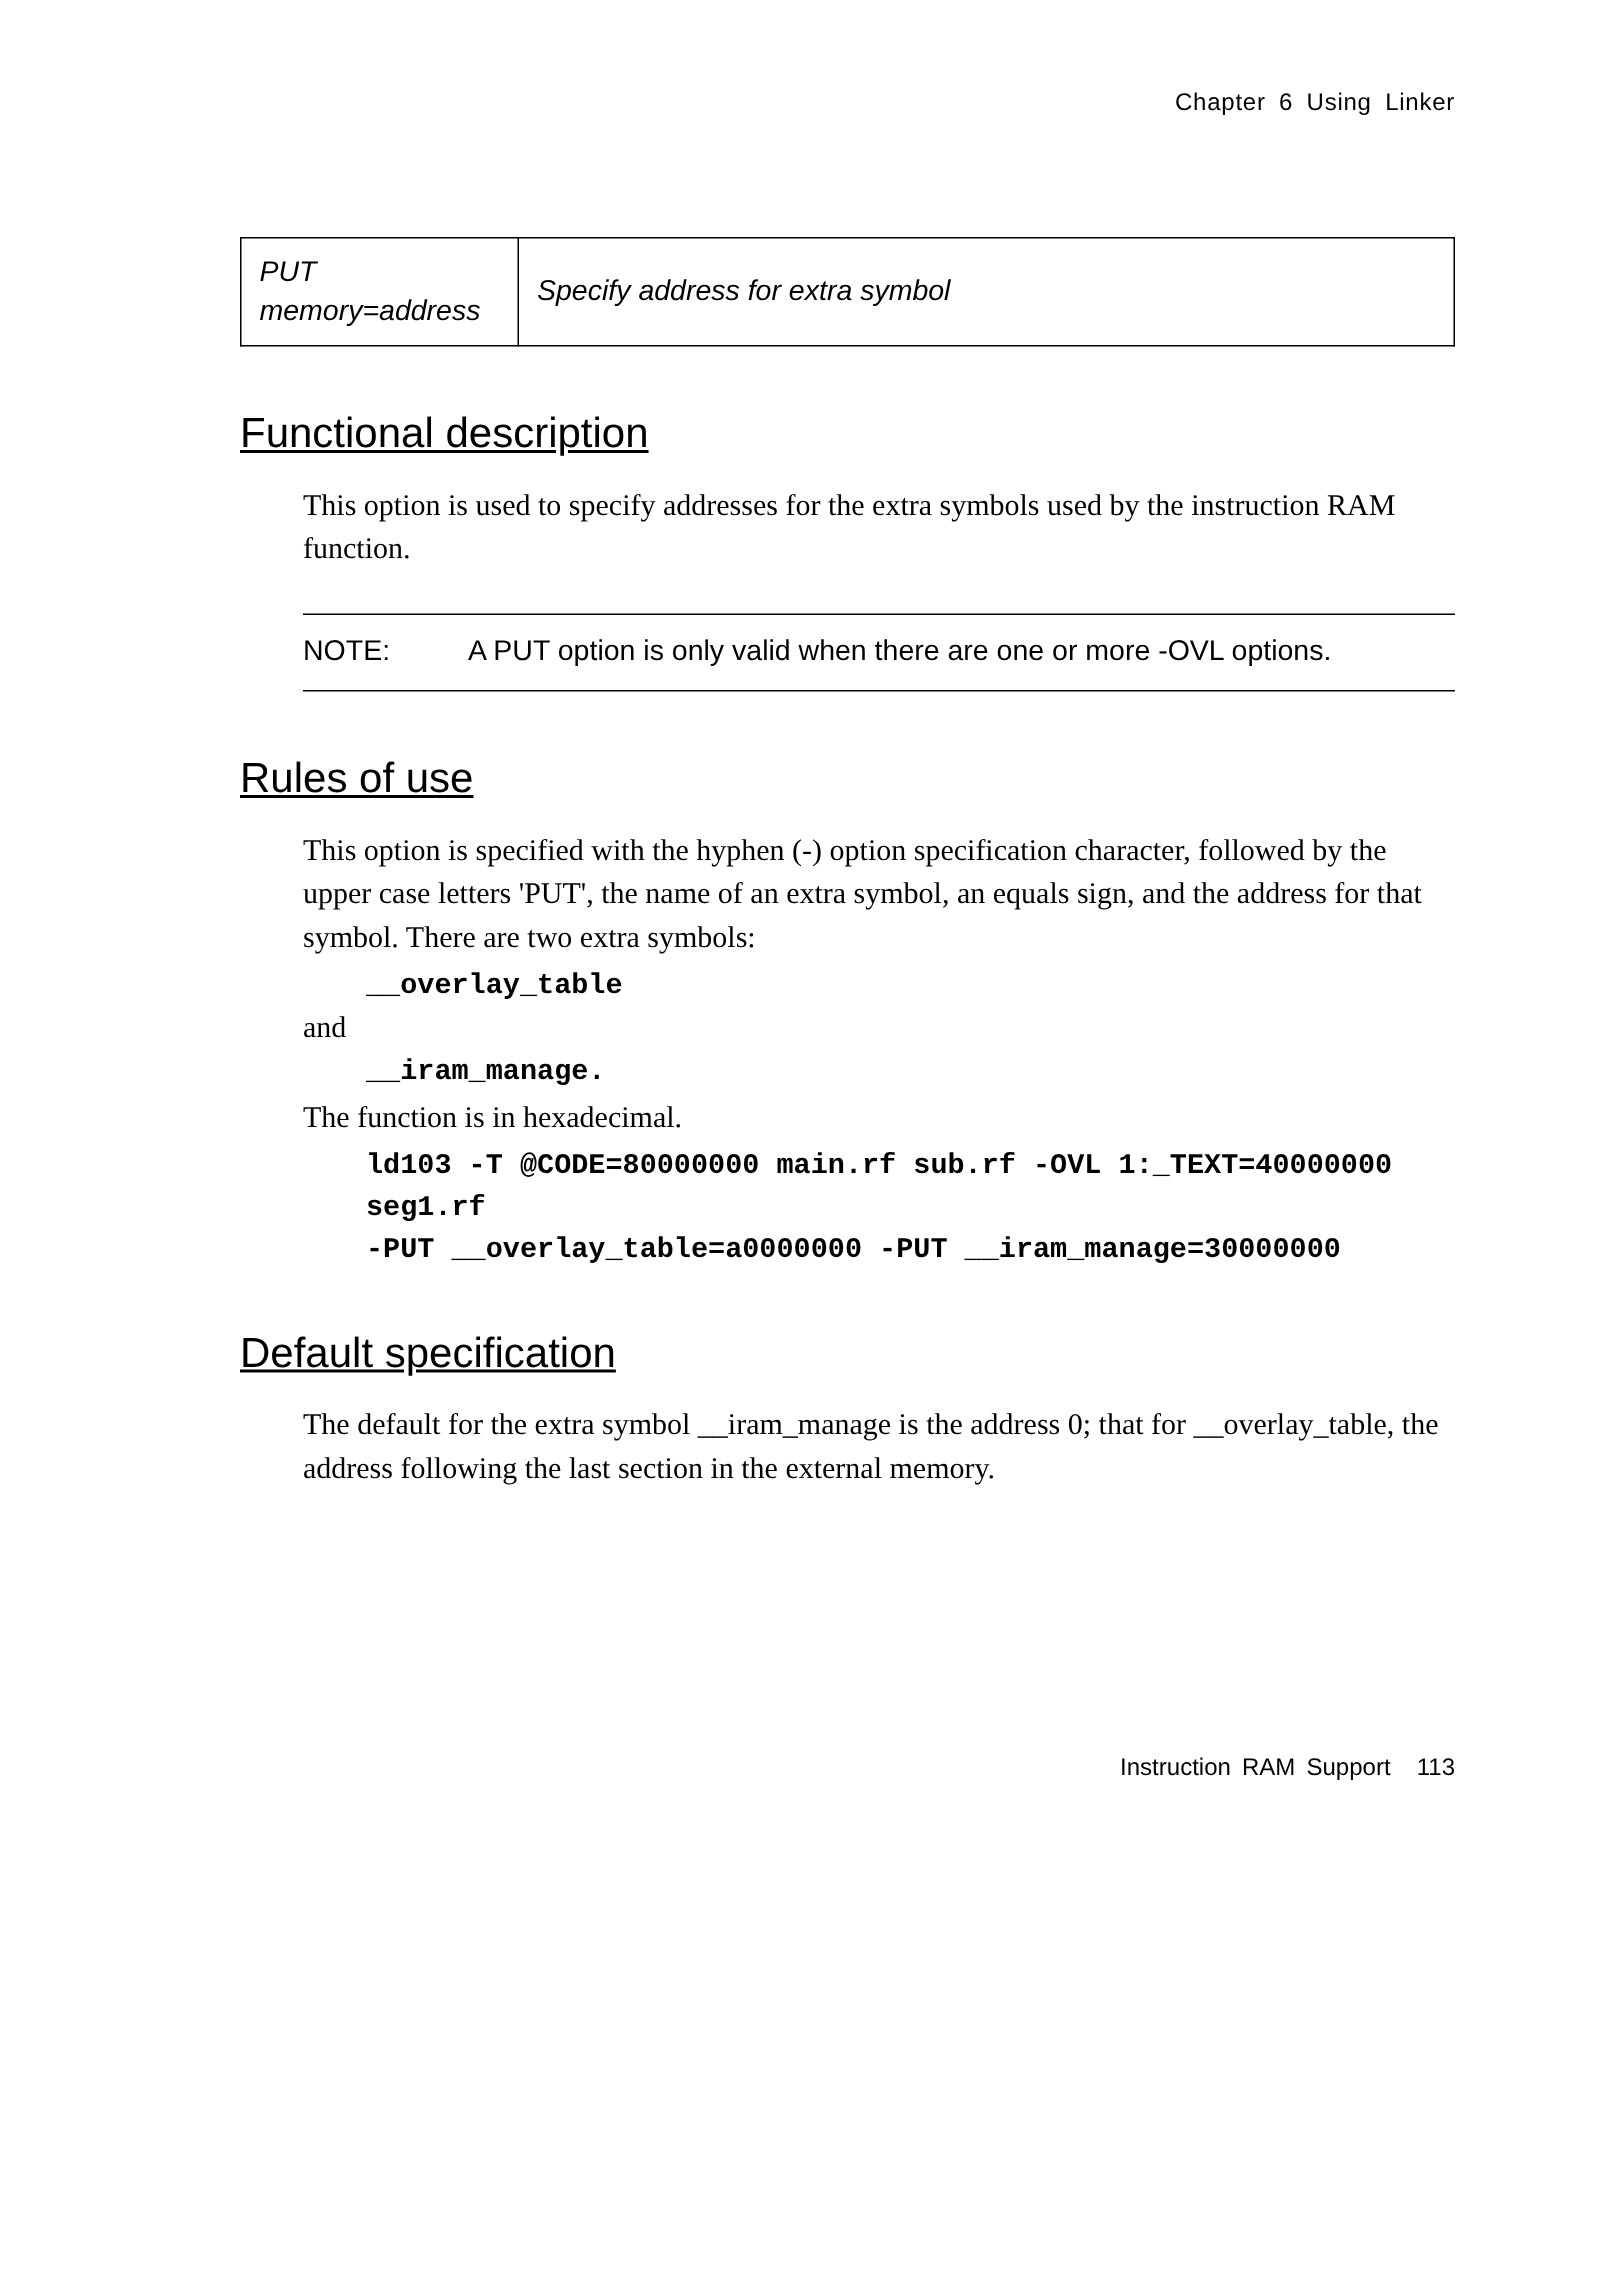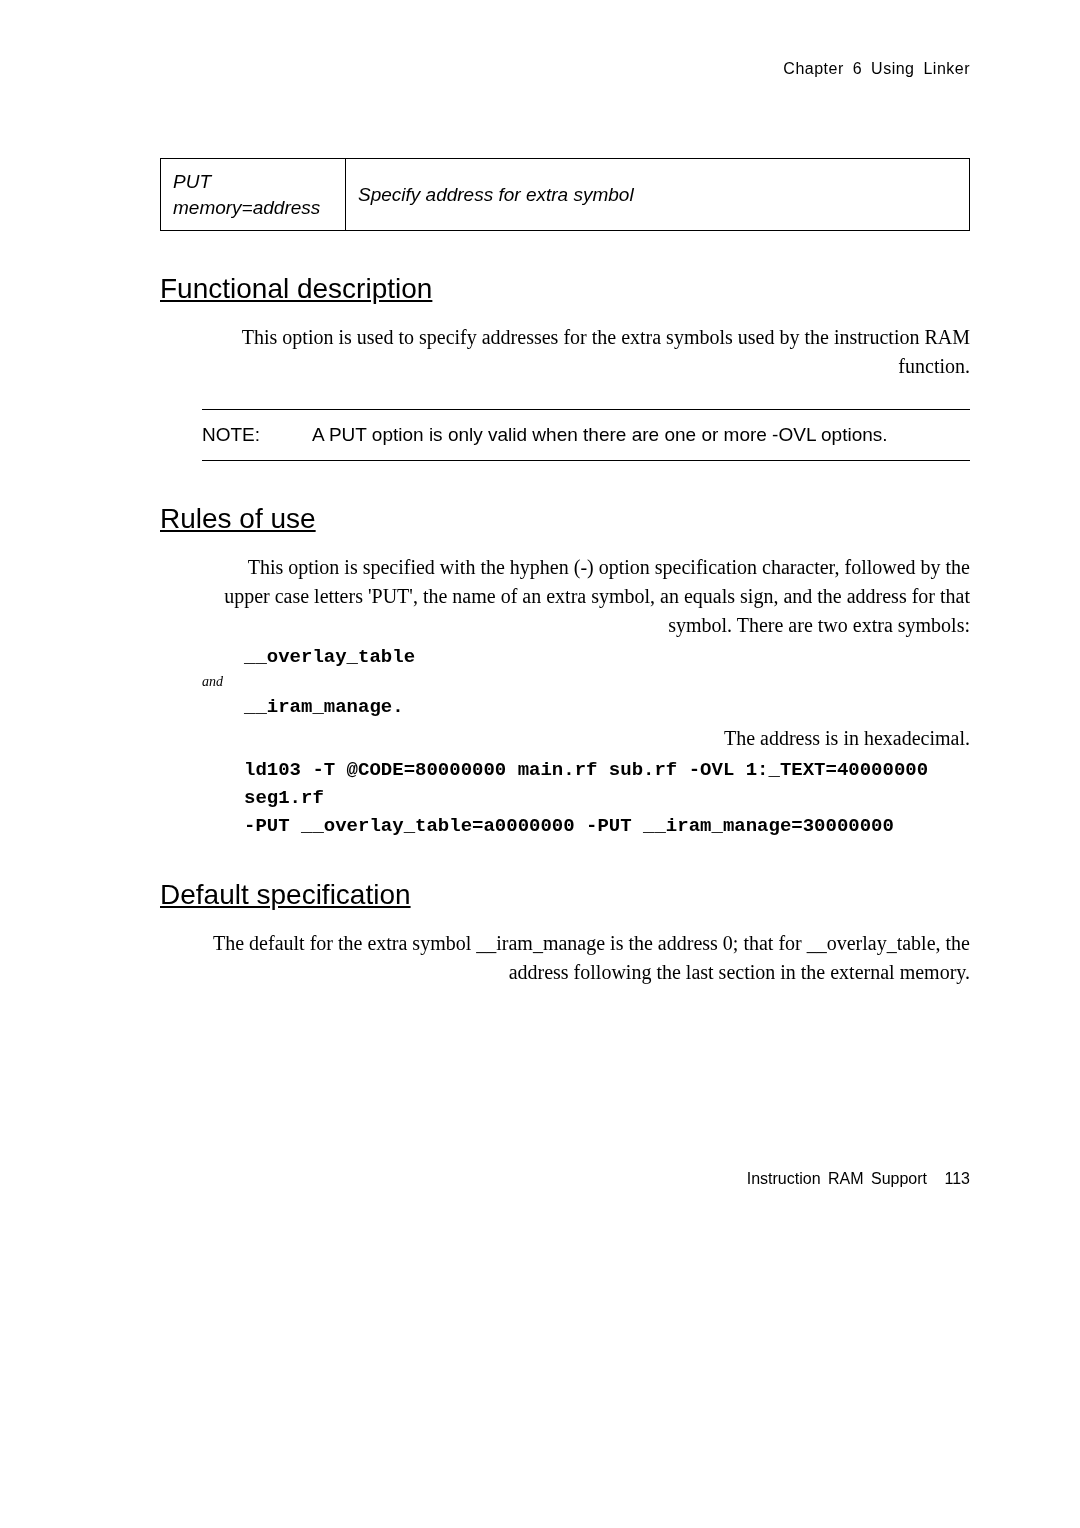--- a/index.html
+++ b/index.html
@@ -52,21 +52,20 @@
     margin-top: 42px;
     margin-bottom: 18px;
   }
   .body-block {
     margin-left: 42px;
   }
   .body-text {
     font-size: 20px;
     line-height: 1.45;
     margin: 0 0 4px 0;
-    text-align: right;
   }
   .note-box {
     border-top: 1px solid #000;
     border-bottom: 1px solid #000;
     margin: 28px 0 0 0;
     padding: 14px 0;
     font-family: Arial, Helvetica, sans-serif;
     font-size: 19px;
     display: flex;
   }
@@ -78,23 +77,22 @@
     flex: 1 1 auto;
   }
   .mono {
     font-family: "Courier New", Courier, monospace;
     font-size: 19px;
     white-space: pre;
     margin: 6px 0 6px 42px;
     font-weight: bold;
   }
   .and-line {
-    font-size: 14px;
+    font-size: 20px;
     margin: 6px 0;
-    font-style: italic;
   }
   .footer {
     position: absolute;
     bottom: 56px;
     right: 110px;
     font-family: Arial, Helvetica, sans-serif;
     font-size: 16px;
     word-spacing: 3px;
   }
   .footer .pgnum {
@@ -137,21 +135,21 @@
 
   <div class="body-block">
     <p class="body-text">This option is specified with the hyphen (-) option specification character, followed by the upper case letters 'PUT', the name of an extra symbol, an equals sign, and the address for that symbol. There are two extra symbols:</p>
 
     <div class="mono">__overlay_table</div>
 
     <div class="and-line">and</div>
 
     <div class="mono">__iram_manage.</div>
 
-    <p class="body-text">The address is in hexadecimal.</p>
+    <p class="body-text">The function is in hexadecimal.</p>
 
     <div class="mono">ld103 -T @CODE=80000000 main.rf sub.rf -OVL 1:_TEXT=40000000</div>
     <div class="mono">seg1.rf</div>
     <div class="mono">-PUT __overlay_table=a0000000 -PUT __iram_manage=30000000</div>
   </div>
 
   <div class="section-heading">Default specification</div>
 
   <div class="body-block">
     <p class="body-text">The default for the extra symbol __iram_manage is the address 0; that for __overlay_table, the address following the last section in the external memory.</p>

